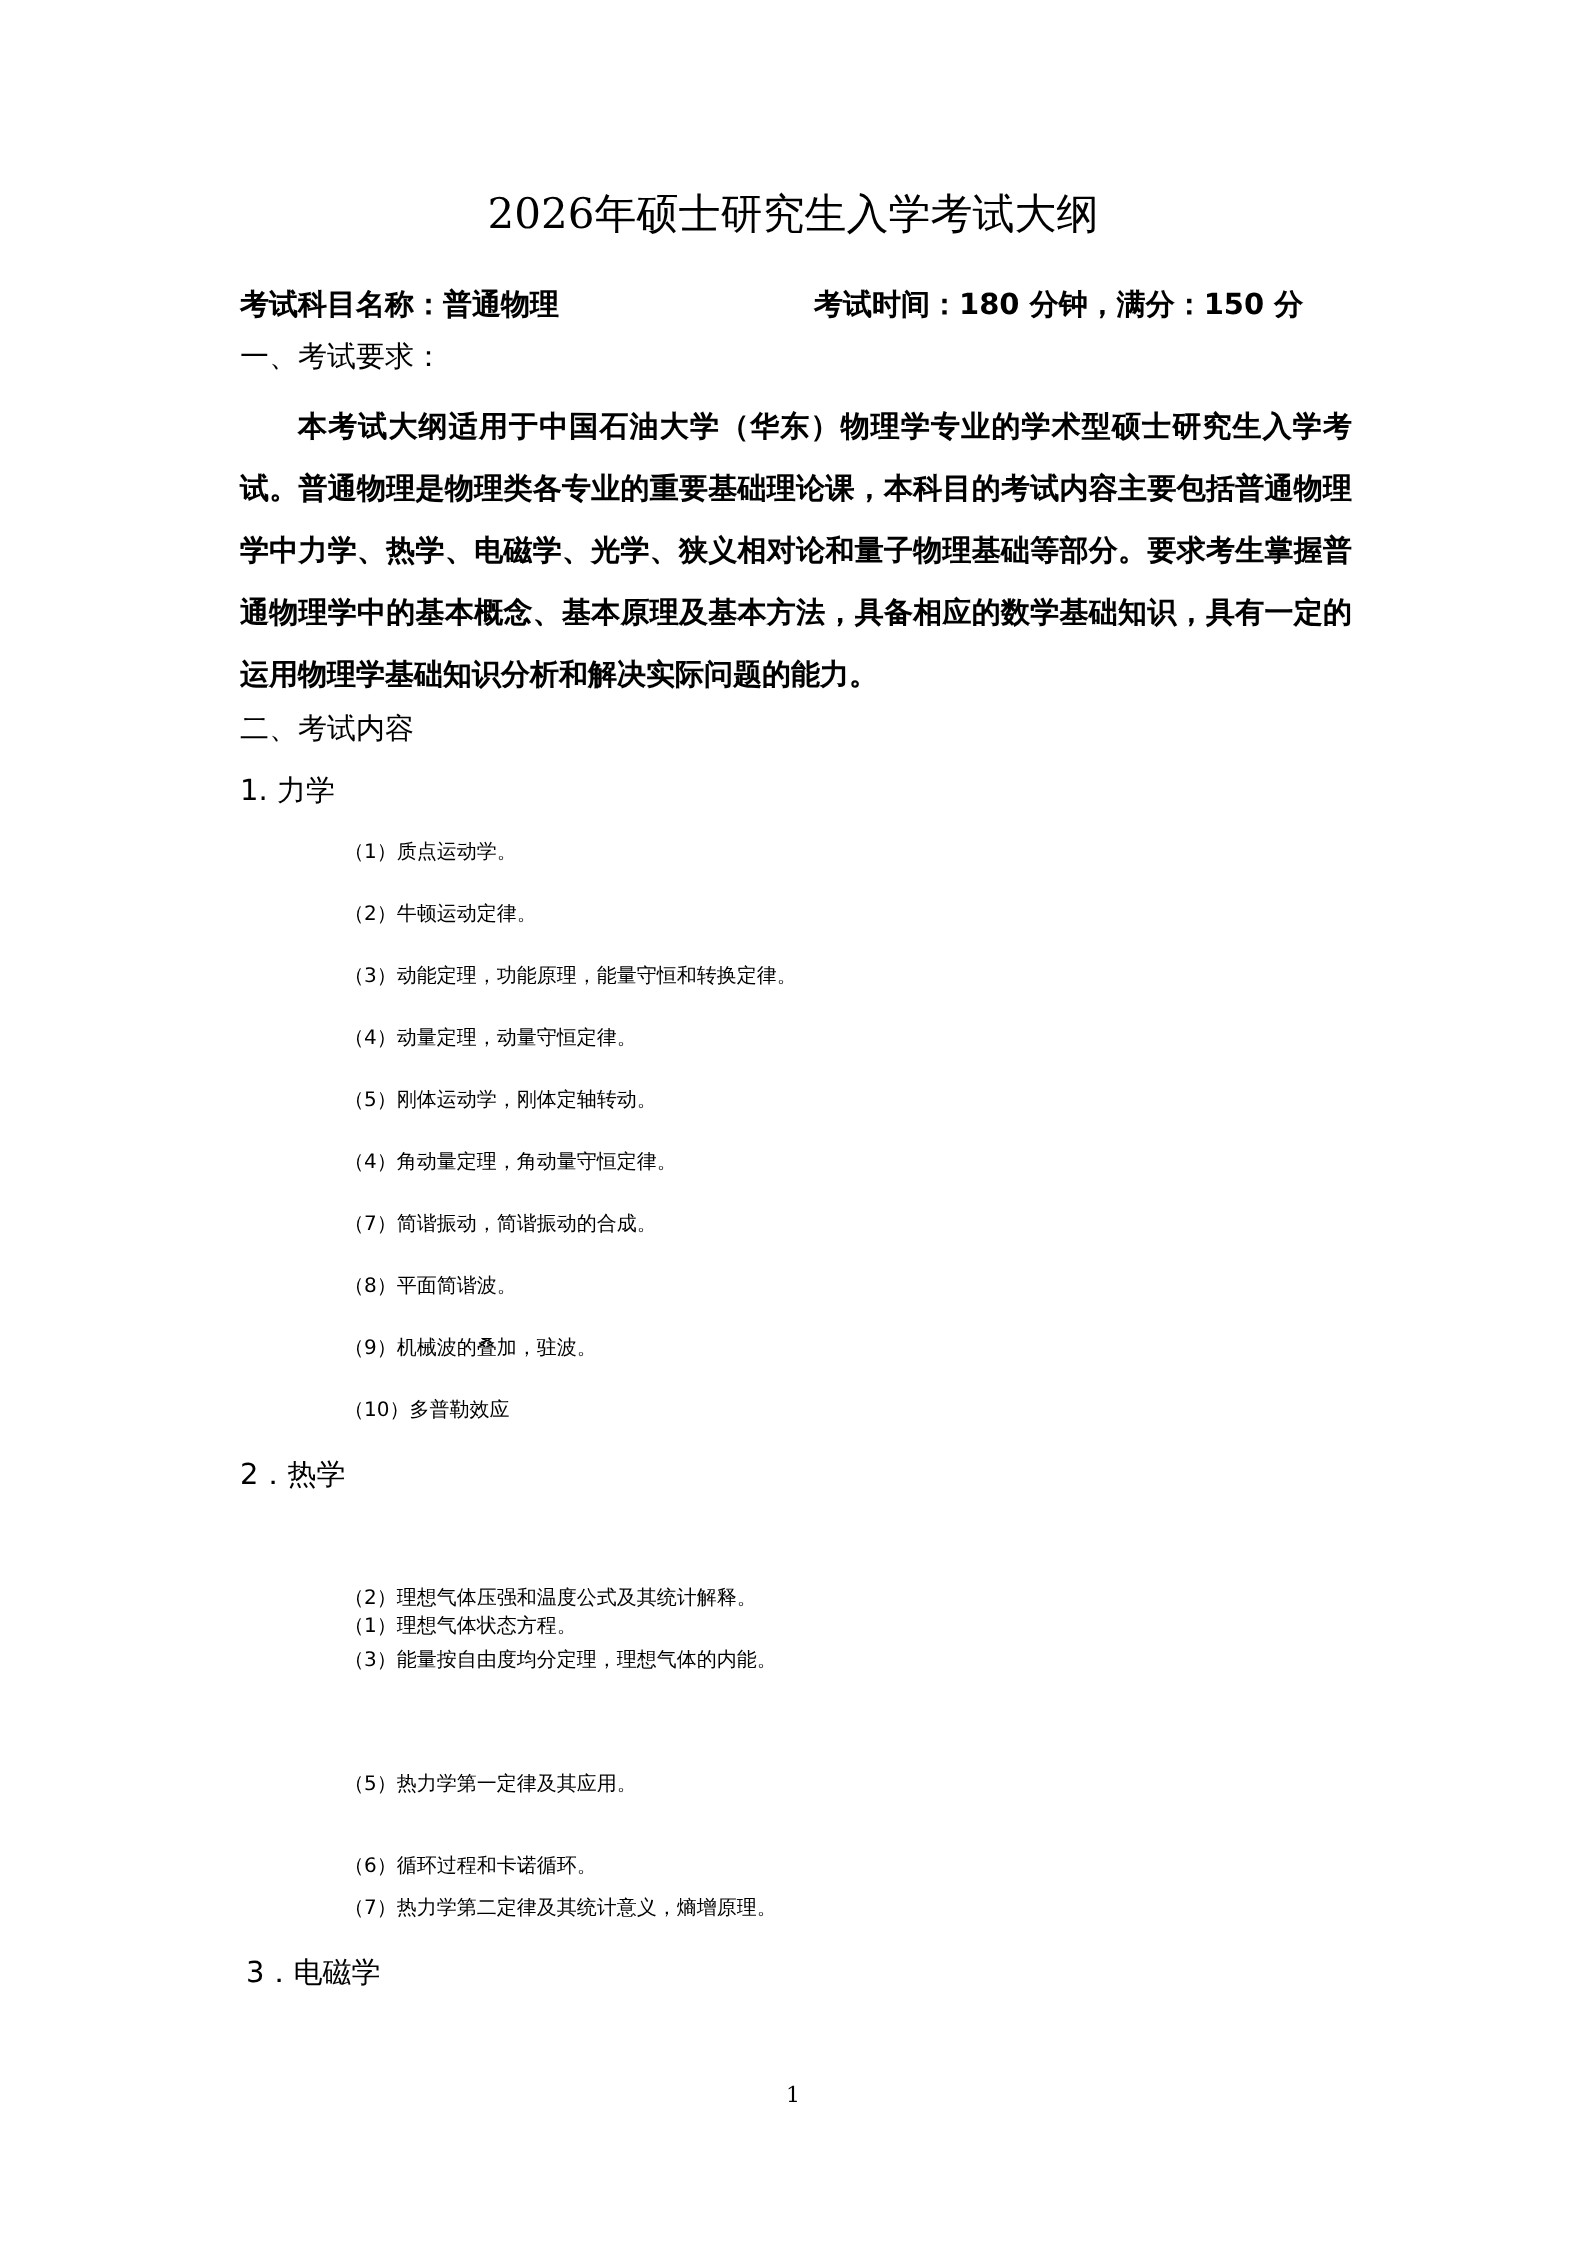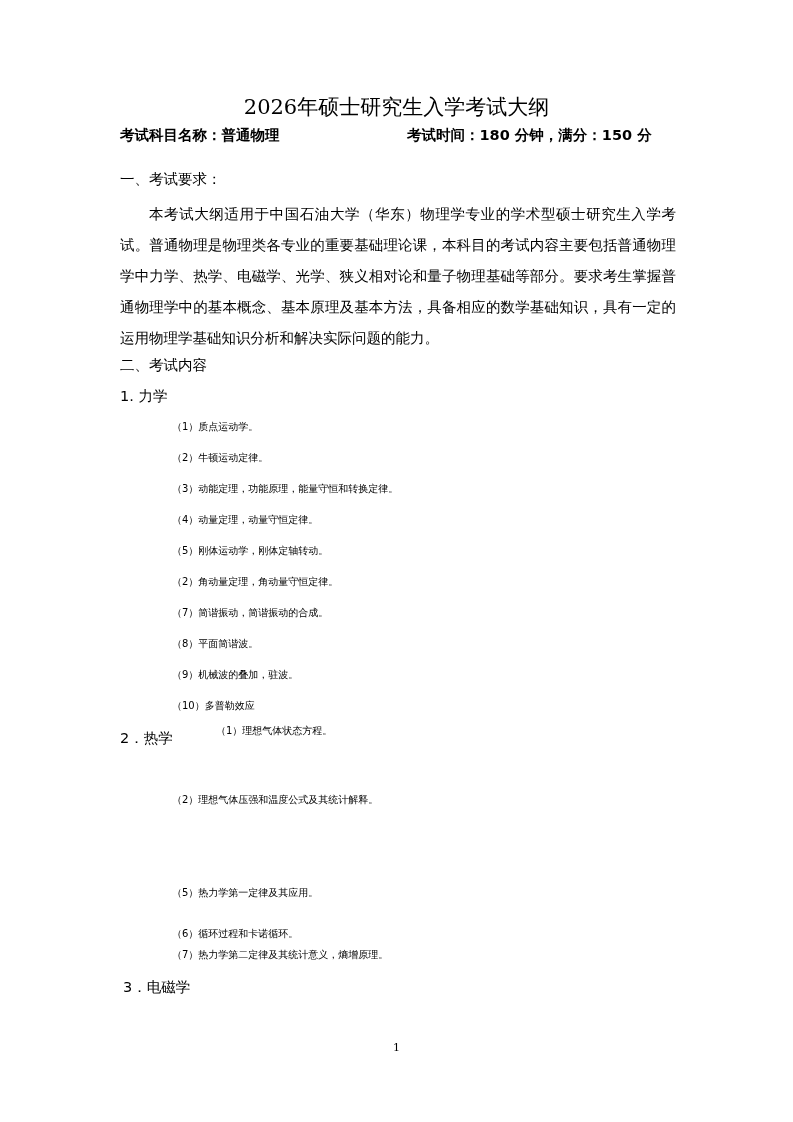--- a/index.html
+++ b/index.html
@@ -26,21 +26,21 @@
       left: 0;
       width: 793px;
       top: 92px;
       text-align: center;
       font-size: 21px;
       line-height: 30px;
       font-family: "DejaVu Serif", "Liberation Serif", serif;
     }
     .meta-left, .meta-right {
       position: absolute;
-      top: 124px;
+      top: 142px;
       font-size: 14.5px;
       font-weight: bold;
       line-height: 22px;
       font-family: "DejaVu Sans", "Liberation Sans", sans-serif;
     }
     .meta-left { left: 120px; }
     .meta-right { left: 407px; text-align: center; }
     .heading {
       position: absolute;
       left: 120px;
@@ -52,20 +52,21 @@
     .para {
       position: absolute;
       left: 120px;
       top: 199px;
       width: 556px;
       font-size: 14.5px;
       line-height: 31px;
       text-indent: 29px;
       text-align: justify;
       font-family: "DejaVu Sans", "Liberation Sans", sans-serif;
+      font-weight: bold;
     }
     .item {
       position: absolute;
       left: 172px;
       font-size: 10px;
       line-height: 22px;
       white-space: nowrap;
       font-family: "DejaVu Sans", "Liberation Sans", sans-serif;
     }
     .page-num {
@@ -95,30 +96,31 @@
 
   <div class="heading" style="top:354px;">二、考试内容</div>
 
   <div class="heading" style="top:385px;">1. 力学</div>
 
   <div class="item" style="top:416px;">（1）质点运动学。</div>
   <div class="item" style="top:447px;">（2）牛顿运动定律。</div>
   <div class="item" style="top:478px;">（3）动能定理，功能原理，能量守恒和转换定律。</div>
   <div class="item" style="top:509px;">（4）动量定理，动量守恒定律。</div>
   <div class="item" style="top:540px;">（5）刚体运动学，刚体定轴转动。</div>
-  <div class="item" style="top:571px;">（2）角动量定理，角动量守恒定律。</div>
+  <div class="item" style="top:571px;">（4）角动量定理，角动量守恒定律。</div>
   <div class="item" style="top:602px;">（7）简谐振动，简谐振动的合成。</div>
   <div class="item" style="top:633px;">（8）平面简谐波。</div>
   <div class="item" style="top:664px;">（9）机械波的叠加，驻波。</div>
   <div class="item" style="top:695px;">（10）多普勒效应</div>
 
   <div class="heading" style="top:727px;">2．热学</div>
 
-  <div class="item" style="top:720px;margin-left:44px;">（1）理想气体状态方程。</div>
+  <div class="item" style="top:803px;">（1）理想气体状态方程。</div>
   <div class="item" style="top:789px;">（2）理想气体压强和温度公式及其统计解释。</div>
+  <div class="item" style="top:820px;">（3）能量按自由度均分定理，理想气体的内能。</div>
   <div class="item" style="top:882px;">（5）热力学第一定律及其应用。</div>
   <div class="item" style="top:907px;margin-top:16px;">（6）循环过程和卡诺循环。</div>
   <div class="item" style="top:944px;">（7）热力学第二定律及其统计意义，熵增原理。</div>
 
   <div class="heading" style="top:976px; left:123px;">3．电磁学</div>
 
   <div class="page-num">1</div>
 
 </div>
 

